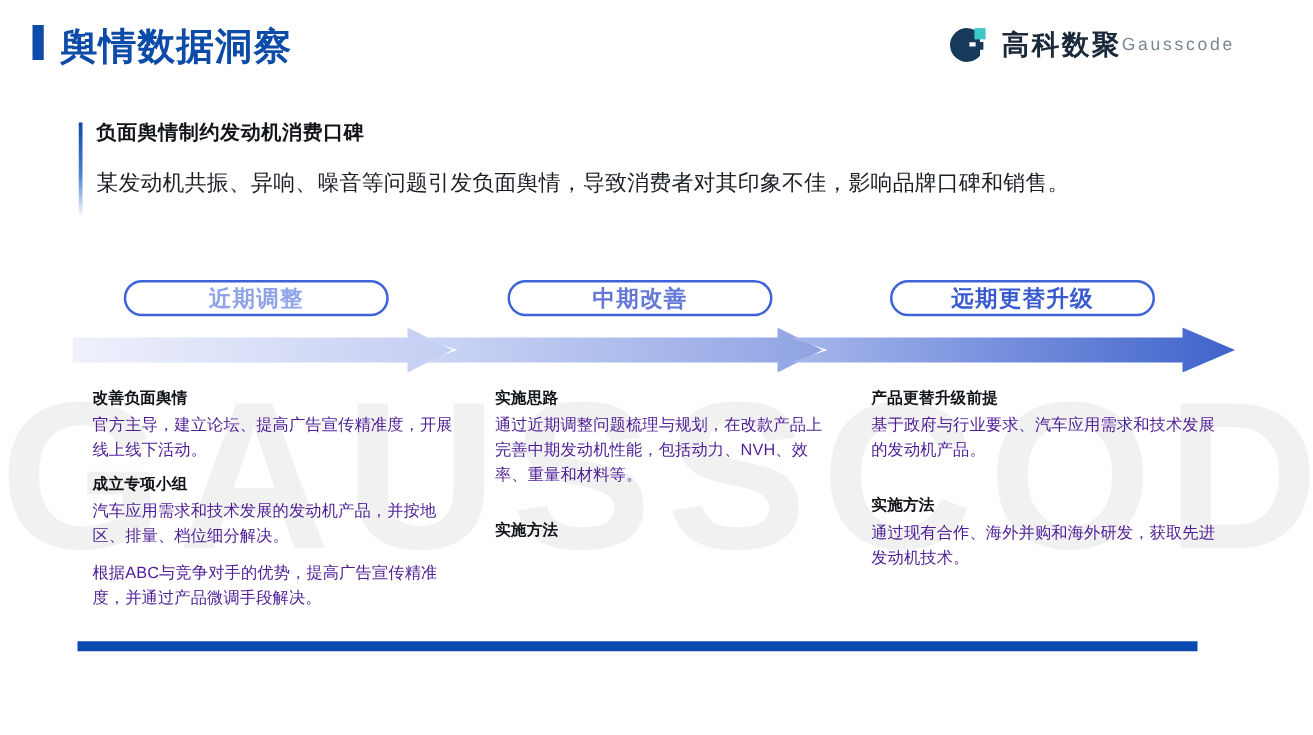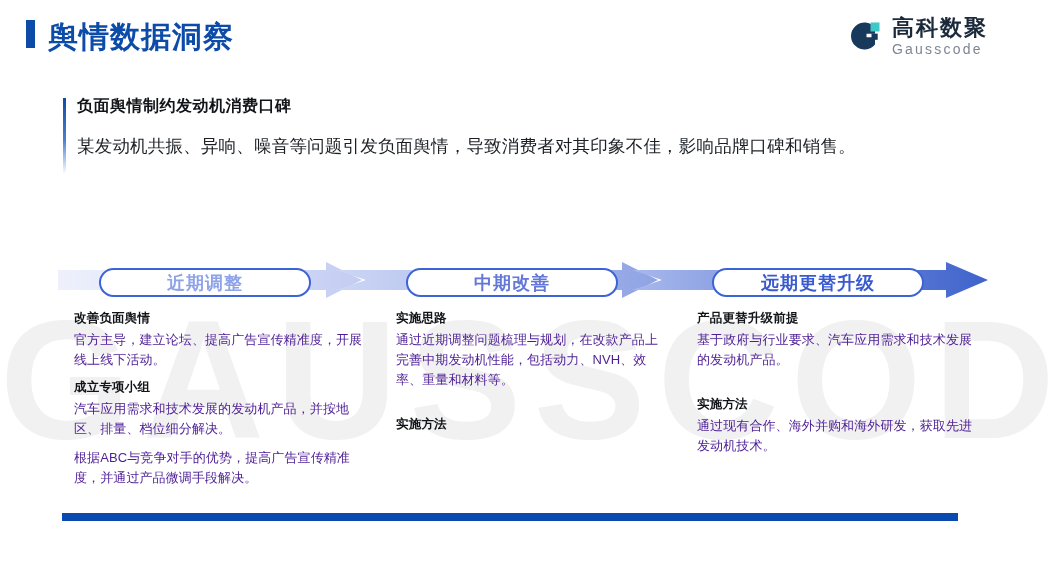--- a/index.html
+++ b/index.html
@@ -37,21 +37,21 @@
   }
   .page-title{
     position:absolute;left:48px;top:17px;
     font-size:30px;font-weight:bold;color:#0c4ba8;letter-spacing:1px;
     white-space:nowrap;
   }
 
   
   .logo{position:absolute;right:22px;top:14px;height:44px;display:flex;align-items:center;gap:8px;}
   .logo-mark{width:40px;height:40px;position:relative;flex:0 0 auto;}
-  .logo-text{display:flex;flex-direction:column;justify-content:center;line-height:1;}
+  .logo-text{display:flex;flex-direction:row;justify-content:center;line-height:1;}
   .logo-cn{font-size:22px;font-weight:bold;color:#1b2a3a;letter-spacing:2px;white-space:nowrap;}
   .logo-en{font-size:14px;color:#7b8694;letter-spacing:2.2px;white-space:nowrap;margin-top:3px;}
 
   
   .lead{position:absolute;left:63px;top:96px;width:920px;z-index:3;}
   .lead-bar{
     position:absolute;left:0;top:2px;width:3px;height:76px;
     background:linear-gradient(to bottom,#0c4ba8 0%, #4b7fd0 55%, rgba(255,255,255,0) 100%);
   }
   .lead-heading{
@@ -59,21 +59,21 @@
     font-size:16px;font-weight:bold;color:#111418;letter-spacing:.5px;
     white-space:nowrap;
   }
   .lead-sub{
     margin-left:14px;margin-top:17px;
     font-size:17.5px;color:#1b1f24;letter-spacing:.2px;
     white-space:nowrap;
   }
 
   
-  .pills{position:absolute;left:0;top:224px;width:1050px;height:30px;z-index:3;margin-top:44px;}
+  .pills{position:absolute;left:0;top:224px;width:1050px;height:30px;z-index:3;}
   .pill{
     position:absolute;height:29px;
     border:2px solid #3d63d8;border-radius:16px;
     background:#ffffff;
     display:flex;align-items:center;justify-content:center;
     font-size:18px;font-weight:bold;letter-spacing:1px;
     box-sizing:border-box;
   }
   #pill-0{left:99px;width:212px;}
   #pill-1{left:406px;width:212px;}

